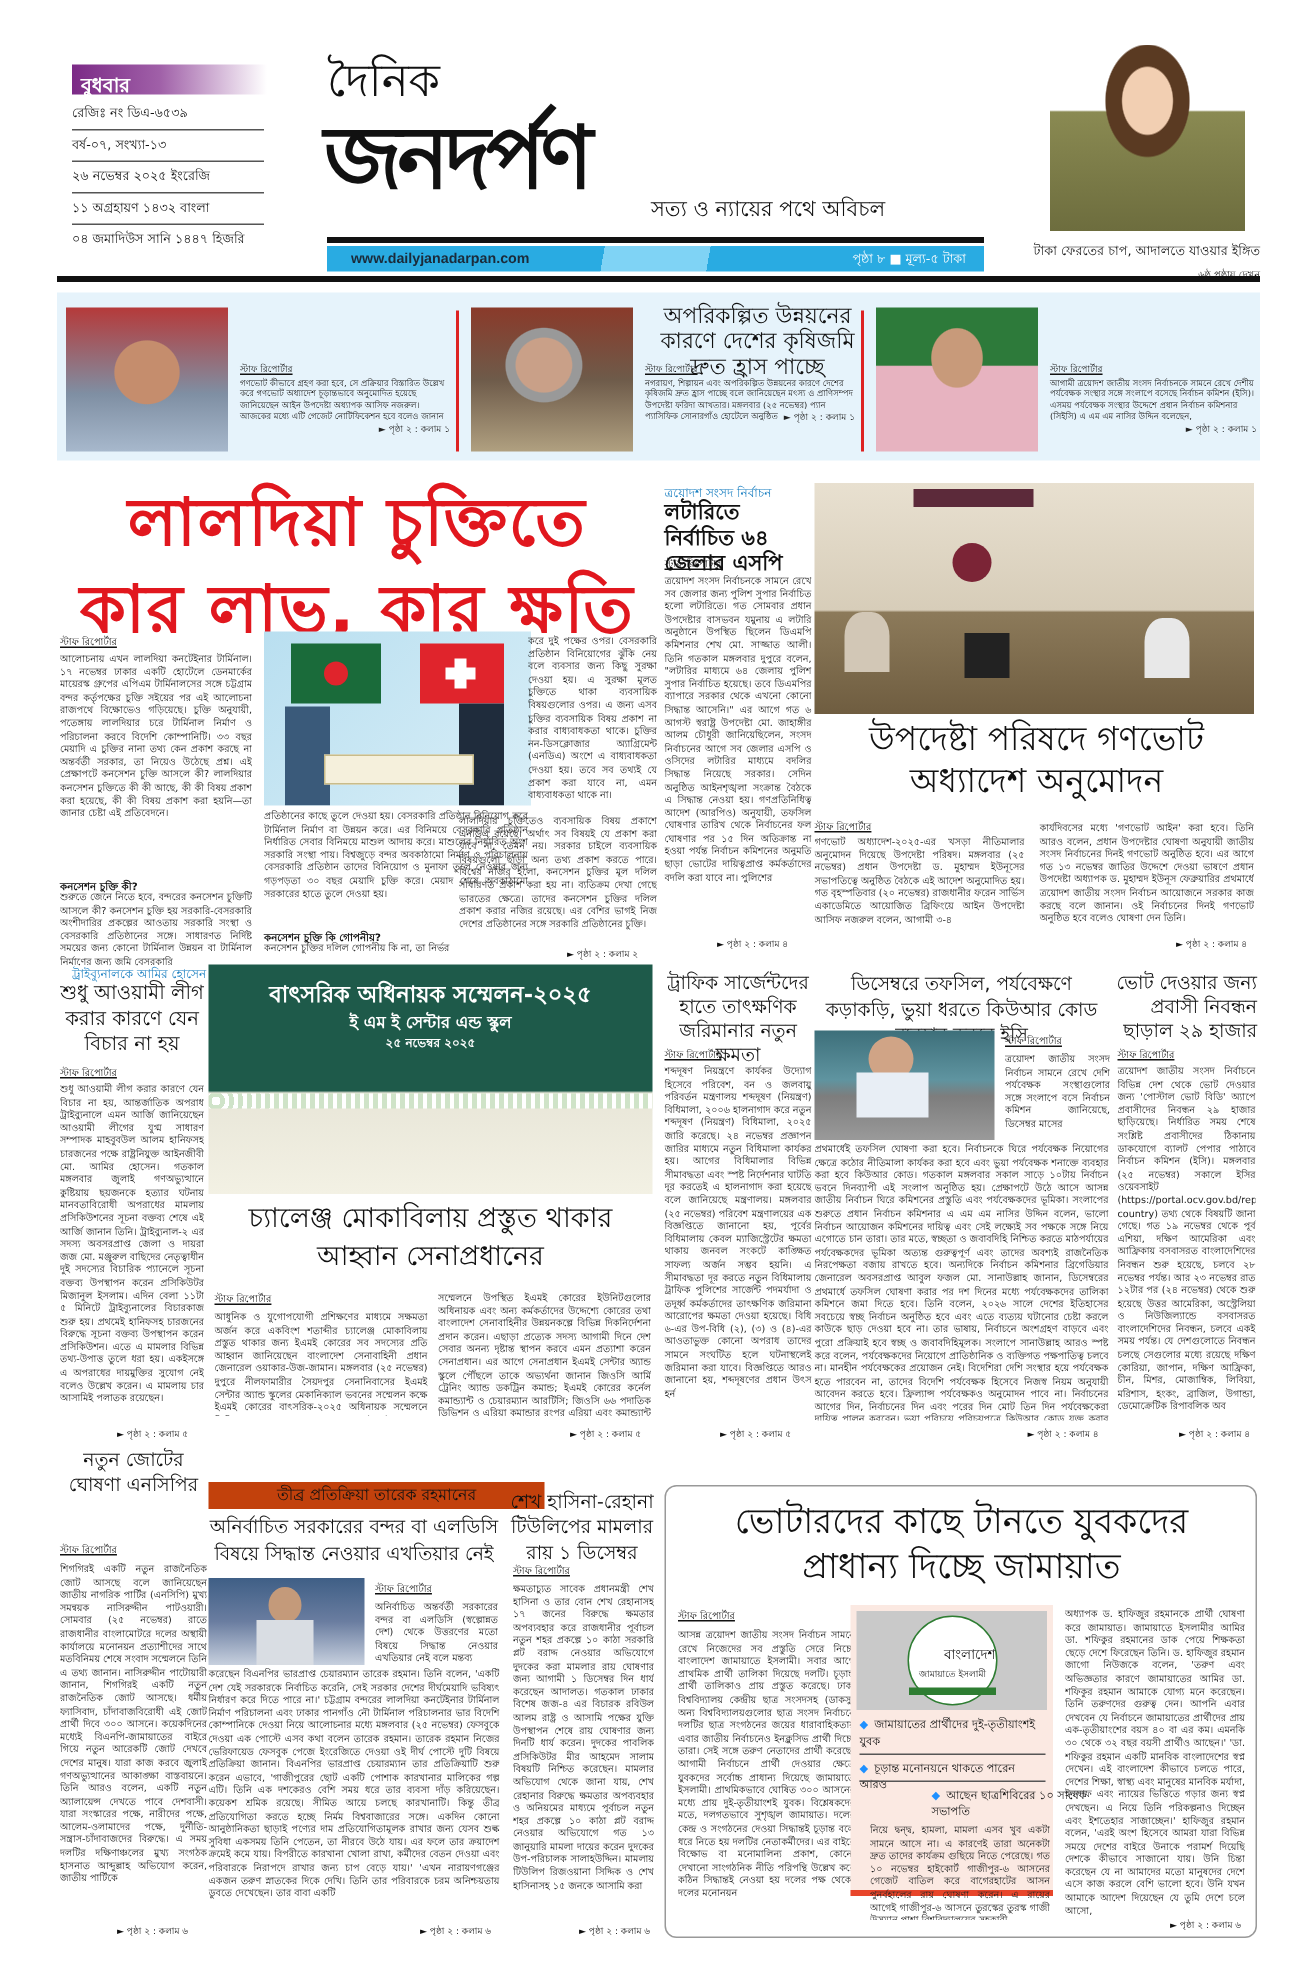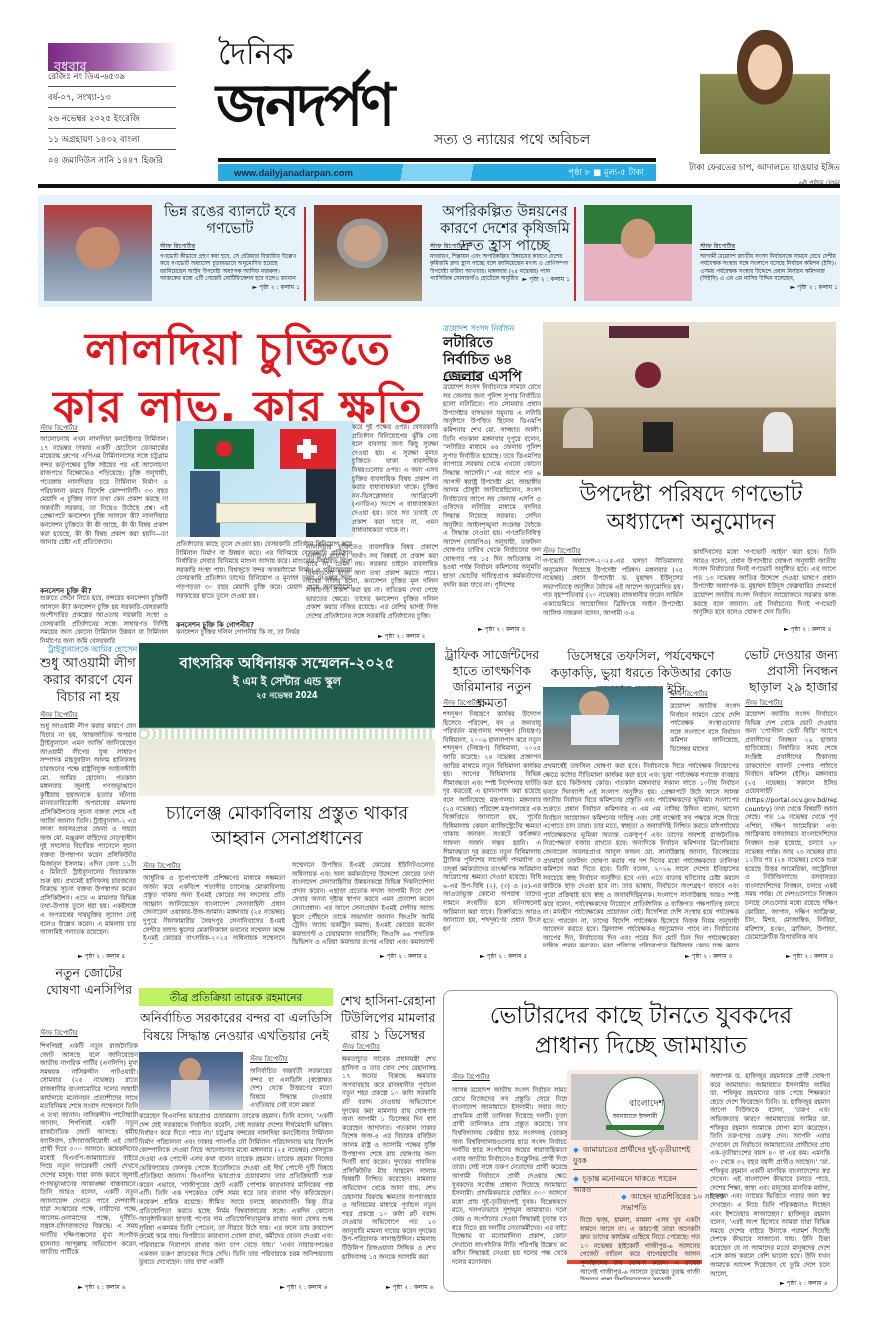--- a/index.html
+++ b/index.html
@@ -1,19 +1,19 @@
 <!DOCTYPE html>
 <html><head>
 <meta charset="utf-8">
 <style>
   * { box-sizing: border-box; margin: 0; padding: 0; }
   body { width: 870px; height: 1320px; background: #fff; font-family: "DejaVu Sans", sans-serif; color: #111; position: relative; overflow: hidden; }
   .abs { position: absolute; }
   
-  .day-box { left: 48px; top: 43px; width: 130px; height: 20px; background: linear-gradient(90deg, #7b2a86 0%, #a060a8 45%, #fff 100%); color: #fff; font-size: 13px; font-weight: normal; padding: 14px 6px; }
+  .day-box { left: 48px; top: 43px; width: 130px; height: 20px; background: linear-gradient(90deg, #7b2a86 0%, #a060a8 45%, #fff 100%); color: #fff; font-size: 13px; font-weight: bold; padding: 4px 6px; }
   .meta-list { left: 48px; top: 66px; width: 128px; }
   .meta-row { font-size: 8.5px; height: 21px; line-height: 20px; border-bottom: 1px solid #555; white-space: nowrap; }
   .meta-row:last-child { border-bottom: none; }
   .brand-small { left: 218px; top: 30px; font-family: "DejaVu Serif", serif; font-size: 30px; }
   .brand-big { left: 216px; top: 62px; font-family: "DejaVu Sans", sans-serif; font-weight: bold; font-size: 58px; letter-spacing: -3px; line-height: 86px; }
   .tagline { left: 434px; top: 128px; font-size: 14px; color: #111; }
   .rule1 { left: 218px; top: 158px; width: 438px; height: 4px; background: #111; }
   .url-strip { left: 218px; top: 164px; width: 438px; height: 17px; background: linear-gradient(100deg, #29abe2 0%, #29abe2 42%, #7fd3f5 42%, #7fd3f5 58%, #29abe2 58%); display: flex; justify-content: space-between; align-items: center; padding: 0 12px 0 16px; }
   .url-strip .url { font-family: Liberation Sans, sans-serif; font-size: 9.5px; color: #1b2b3a; font-weight: bold; }
   .url-strip .price { font-size: 8.5px; color: #fff; }
@@ -64,21 +64,20 @@
 <div class="abs model-cap">
   <span>টাকা ফেরতের চাপ, আদালতে যাওয়ার ইঙ্গিত</span>
   <span class="sub">৬ষ্ঠ পৃষ্ঠায় দেখুন</span>
 </div>
 <div class="abs thick-rule"></div>
 
 <div class="abs top-strip">
 
   <div class="tstory" style="left:0; width:266px;">
     <div class="photo" style="background: radial-gradient(ellipse at 50% 45%, #c58d6d 0 28%, transparent 29%), linear-gradient(180deg,#b53a3a 0%, #7f8fa3 60%, #a7b8cc 100%);"></div>
-    <div class="hl">ভিন্ন রঙের ব্যালটে হবে গণভোট</div>
     <div class="by" style="top:46px;">স্টাফ রিপোর্টার</div>
     <div class="body" style="top:58px;">
       <span>গণভোট কীভাবে গ্রহণ করা হবে, সে প্রক্রিয়ার বিস্তারিত উল্লেখ করে গণভোট অধ্যাদেশ চূড়ান্তভাবে অনুমোদিত হয়েছে জানিয়েছেন আইন উপদেষ্টা অধ্যাপক আসিফ নজরুল। আজকের মধ্যে এটি গেজেট নোটিফিকেশন হবে বলেও জানান</span>
       <span class="jump">► পৃষ্ঠা ২ : কলাম ১</span>
     </div>
   </div>
   <div class="vsep" style="left:266px;"></div>
 
   <div class="tstory" style="left:270px; width:266px;">
     <div class="photo" style="background: radial-gradient(ellipse at 45% 40%, #c9a088 0 22%, #999 23% 30%, transparent 31%), linear-gradient(180deg,#8a3a2a 0%, #6e5b4a 50%, #b0a080 100%);"></div>
@@ -149,21 +148,21 @@
 
 <div class="abs kicker" style="left:48px; top:643px;">ট্রাইব্যুনালকে আমির হোসেন</div>
 <div class="abs hl-black" style="left:40px; top:654px; width:96px; font-size:13px; line-height:17px; font-weight:normal;">শুধু আওয়ামী লীগ করার কারণে যেন বিচার না হয়</div>
 <div class="abs byline" style="left:40px; top:710px;">স্টাফ রিপোর্টার</div>
 <div class="abs col-text" style="left:40px; top:722px; width:96px; height:225px; overflow:hidden;">শুধু আওয়ামী লীগ করার কারণে যেন বিচার না হয়, আন্তর্জাতিক অপরাধ ট্রাইব্যুনালে এমন আর্জি জানিয়েছেন আওয়ামী লীগের যুগ্ম সাধারণ সম্পাদক মাহবুবউল আলম হানিফসহ চারজনের পক্ষে রাষ্ট্রনিযুক্ত আইনজীবী মো. আমির হোসেন। গতকাল মঙ্গলবার জুলাই গণঅভ্যুত্থানে কুষ্টিয়ায় ছয়জনকে হত্যার ঘটনায় মানবতাবিরোধী অপরাধের মামলায় প্রসিকিউশনের সূচনা বক্তব্য শেষে এই আর্জি জানান তিনি। ট্রাইব্যুনাল-২ এর সদস্য অবসরপ্রাপ্ত জেলা ও দায়রা জজ মো. মঞ্জুরুল বাছিদের নেতৃত্বাধীন দুই সদস্যের বিচারিক প্যানেলে সূচনা বক্তব্য উপস্থাপন করেন প্রসিকিউটর মিজানুল ইসলাম। এদিন বেলা ১১টা ৫ মিনিটে ট্রাইব্যুনালের বিচারকাজ শুরু হয়। প্রথমেই হানিফসহ চারজনের বিরুদ্ধে সূচনা বক্তব্য উপস্থাপন করেন প্রসিকিউশন। এতে এ মামলার বিভিন্ন তথ্য-উপাত্ত তুলে ধরা হয়। একইসঙ্গে এ অপরাধের দায়মুক্তির সুযোগ নেই বলেও উল্লেখ করেন। এ মামলায় চার আসামিই পলাতক রয়েছেন।</div>
 <div class="abs" style="left:78px; top:951px; font-size:6px;">► পৃষ্ঠা ২ : কলাম ৫</div>
 
 <div class="abs" style="left:139px; top:643px; width:296px; height:153px; background: linear-gradient(180deg,#1e5a4a 0%, #1e5a4a 55%, #e8e6d8 56%, #f3f1e4 100%); overflow:hidden;">
   <div style="position:absolute; left:0; top:8px; width:100%; text-align:center; color:#fff; font-size:15px; font-weight:bold;">বাৎসরিক অধিনায়ক সম্মেলন-২০২৫</div>
   <div style="position:absolute; left:0; top:30px; width:100%; text-align:center; color:#fff; font-size:11px; font-weight:bold;">ই এম ই সেন্টার এন্ড স্কুল</div>
-  <div style="position:absolute; left:0; top:46px; width:100%; text-align:center; color:#fff; font-size:8px; font-weight:bold;">২৫ নভেম্বর 2024</div>
+  <div style="position:absolute; left:0; top:46px; width:100%; text-align:center; color:#fff; font-size:8px; font-weight:bold;">২৫ নভেম্বর ২০২৫</div>
   <div style="position:absolute; left:0; top:86px; width:100%; height:10px; background: repeating-radial-gradient(circle at 5px 5px,#fff 0 3px,#cfe3c8 3px 6px);"></div>
 </div>
 <div class="abs hl-black" style="left:142px; top:800px; width:290px; font-size:18px; line-height:25px; font-weight:normal;">চ্যালেঞ্জ মোকাবিলায় প্রস্তুত থাকার আহ্বান সেনাপ্রধানের</div>
 <div class="abs byline" style="left:143px; top:861px;">স্টাফ রিপোর্টার</div>
 <div class="abs col-text" style="left:143px; top:874px; width:142px; height:70px; overflow:hidden;">আধুনিক ও যুগোপযোগী প্রশিক্ষণের মাধ্যমে সক্ষমতা অর্জন করে একবিংশ শতাব্দীর চ্যালেঞ্জ মোকাবিলায় প্রস্তুত থাকার জন্য ইএমই কোরের সব সদস্যের প্রতি আহ্বান জানিয়েছেন বাংলাদেশ সেনাবাহিনী প্রধান জেনারেল ওয়াকার-উজ-জামান। মঙ্গলবার (২৫ নভেম্বর) দুপুরে নীলফামারীর সৈয়দপুর সেনানিবাসের ইএমই সেন্টার অ্যান্ড স্কুলের মেকানিক্যাল ভবনের সম্মেলন কক্ষে ইএমই কোরের বাৎসরিক-২০২৫ অধিনায়ক সম্মেলনে তিনি এ আহ্বান জানান। এসময় ইএমই কোরের গৌরবোজ্জ্বল ঐতিহ্য এবং দেশমাতৃকার সেবায় ইএমই কোরের অবদানের কথা উল্লেখ করে</div>
 <div class="abs col-text" style="left:292px; top:861px; width:142px; height:83px; overflow:hidden;">সম্মেলনে উপস্থিত ইএমই কোরের ইউনিটগুলোর অধিনায়ক এবং অন্য কর্মকর্তাদের উদ্দেশ্যে কোরের তথা বাংলাদেশ সেনাবাহিনীর উন্নয়নকল্পে বিভিন্ন দিকনির্দেশনা প্রদান করেন। এছাড়া প্রত্যেক সদস্য আগামী দিনে দেশ সেবার অনন্য দৃষ্টান্ত স্থাপন করবে এমন প্রত্যাশা করেন সেনাপ্রধান। এর আগে সেনাপ্রধান ইএমই সেন্টার অ্যান্ড স্কুলে পৌঁছলে তাকে অভ্যর্থনা জানান জিওসি আর্মি ট্রেনিং অ্যান্ড ডকট্রিন কমান্ড; ইএমই কোরের কর্নেল কমান্ড্যান্ট ও চেয়ারম্যান আরটিসি; জিওসি ৬৬ পদাতিক ডিভিশন ও এরিয়া কমান্ডার রংপুর এরিয়া এবং কমান্ড্যান্ট ইএমইসিএন্ডএস। সম্মেলনে জিওসি আর্মি ট্রেনিং অ্যান্ড ডকট্রিন কমান্ড, ইএমই কোরের কর্নেল</div>
 <div class="abs" style="left:380px; top:951px; font-size:6px;">► পৃষ্ঠা ২ : কলাম ৫</div>
 
 <div class="abs hl-black" style="left:443px; top:647px; width:98px; font-size:12.5px; line-height:16px; font-weight:normal;">ট্রাফিক সার্জেন্টদের হাতে তাৎক্ষণিক জরিমানার নতুন ক্ষমতা</div>
 <div class="abs byline" style="left:443px; top:698px;">স্টাফ রিপোর্টার</div>
@@ -183,21 +182,21 @@
 <div class="abs hl-black" style="left:742px; top:647px; width:96px; font-size:12.5px; line-height:16px; font-weight:normal;text-align:right;">ভোট দেওয়ার জন্য প্রবাসী নিবন্ধন ছাড়াল ২৯ হাজার</div>
 <div class="abs byline" style="left:745px; top:698px;">স্টাফ রিপোর্টার</div>
 <div class="abs col-text" style="left:745px; top:710px; width:92px; height:237px; overflow:hidden;">ত্রয়োদশ জাতীয় সংসদ নির্বাচনে বিভিন্ন দেশ থেকে ভোট দেওয়ার জন্য 'পোস্টাল ভোট বিডি' অ্যাপে প্রবাসীদের নিবন্ধন ২৯ হাজার ছাড়িয়েছে। নির্ধারিত সময় শেষে সংশ্লিষ্ট প্রবাসীদের ঠিকানায় ডাকযোগে ব্যালট পেপার পাঠাবে নির্বাচন কমিশন (ইসি)। মঙ্গলবার (২৫ নভেম্বর) সকালে ইসির ওয়েবসাইট (https://portal.ocv.gov.bd/report/by-country) তথ্য থেকে বিষয়টি জানা গেছে। গত ১৯ নভেম্বর থেকে পূর্ব এশিয়া, দক্ষিণ আমেরিকা এবং আফ্রিকায় বসবাসরত বাংলাদেশিদের নিবন্ধন শুরু হয়েছে, চলবে ২৮ নভেম্বর পর্যন্ত। আর ২৩ নভেম্বর রাত ১২টার পর (২৪ নভেম্বর) থেকে শুরু হয়েছে উত্তর আমেরিকা, অস্ট্রেলিয়া ও নিউজিল্যান্ডে বসবাসরত বাংলাদেশিদের নিবন্ধন, চলবে একই সময় পর্যন্ত। যে দেশগুলোতে নিবন্ধন চলছে সেগুলোর মধ্যে রয়েছে দক্ষিণ কোরিয়া, জাপান, দক্ষিণ আফ্রিকা, চীন, মিশর, মোজাম্বিক, লিবিয়া, মরিশাস, হংকং, ব্রাজিল, উগান্ডা, ডেমোক্রেটিক রিপাবলিক অব</div>
 <div class="abs" style="left:786px; top:951px; font-size:6px;">► পৃষ্ঠা ২ : কলাম ৪</div>
 
 <div class="abs hl-black" style="left:40px; top:964px; width:98px; font-size:12.5px; line-height:17px; font-weight:normal;">নতুন জোটের ঘোষণা এনসিপির</div>
 <div class="abs byline" style="left:40px; top:1028px;">স্টাফ রিপোর্টার</div>
 <div class="abs col-text" style="left:40px; top:1042px; width:98px; height:237px; overflow:hidden;">শিগগিরই একটি নতুন রাজনৈতিক জোট আসছে বলে জানিয়েছেন জাতীয় নাগরিক পার্টির (এনসিপি) মুখ্য সমন্বয়ক নাসিরুদ্দীন পাটওয়ারী। সোমবার (২৫ নভেম্বর) রাতে রাজধানীর বাংলামোটরে দলের অস্থায়ী কার্যালয়ে মনোনয়ন প্রত্যাশীদের সাথে মতবিনিময় শেষে সংবাদ সম্মেলনে তিনি এ তথ্য জানান। নাসিরুদ্দীন পাটোয়ারী জানান, শিগগিরই একটি নতুন রাজনৈতিক জোট আসছে। ধর্মীয় ফ্যাসিবাদ, চাঁদাবাজবিরোধী এই জোট প্রার্থী দিবে ৩০০ আসনে। কয়েকদিনের মধ্যেই বিএনপি-জামায়াতের বাইরে গিয়ে নতুন আরেকটি জোট দেখবে দেশের মানুষ। যারা কাজ করবে জুলাই গণঅভ্যুত্থানের আকাঙ্ক্ষা বাস্তবায়নে। তিনি আরও বলেন, একটি নতুন অ্যালায়েন্স দেখতে পাবে দেশবাসী। যারা সংস্কারের পক্ষে, নারীদের পক্ষে, আলেম-ওলামাদের পক্ষে, দুর্নীতি-সন্ত্রাস-চাঁদাবাজদের বিরুদ্ধে। এ সময় দলটির দক্ষিণাঞ্চলের মুখ্য সংগঠক হাসনাত আব্দুল্লাহ অভিযোগ করেন, জাতীয় পার্টিকে</div>
 <div class="abs" style="left:78px; top:1282px; font-size:6px;">► পৃষ্ঠা ২ : কলাম ৬</div>
 
-<div class="abs" style="left:139px; top:988px; width:194px; height:18px; background:#bef264; text-align:center; font-size:10.5px; line-height:18px;">তীব্র প্রতিক্রিয়া তারেক রহমানের</div>
+<div class="abs" style="left:139px; top:988px; width:224px; height:18px; background:#c2410c; text-align:center; font-size:10.5px; line-height:18px;">তীব্র প্রতিক্রিয়া তারেক রহমানের</div>
 <div class="abs hl-black" style="left:139px; top:1009px; width:194px; font-size:12.5px; line-height:18px; font-weight:normal;">অনির্বাচিত সরকারের বন্দর বা এলডিসি বিষয়ে সিদ্ধান্ত নেওয়ার এখতিয়ার নেই</div>
 <div class="abs" style="left:139px; top:1052px; width:104px; height:58px; background: linear-gradient(180deg,#3f5f86 0%, #6a7da0 50%, #c7d0de 100%);">
   <div style="position:absolute; left:40px; top:6px; width:22px; height:24px; border-radius:50%; background:#c49a7a;"></div>
   <div style="position:absolute; left:32px; top:28px; width:38px; height:30px; background:#d9dde3;"></div>
 </div>
 <div class="abs byline" style="left:250px; top:1054px;">স্টাফ রিপোর্টার</div>
 <div class="abs col-text" style="left:250px; top:1067px; width:82px; height:44px; overflow:hidden;">অনির্বাচিত অন্তর্বর্তী সরকারের বন্দর বা এলডিসি (স্বল্পোন্নত দেশ) থেকে উত্তরণের মতো বিষয়ে সিদ্ধান্ত নেওয়ার এখতিয়ার নেই বলে মন্তব্য</div>
 <div class="abs col-text" style="left:139px; top:1112px; width:194px; height:168px; overflow:hidden;">করেছেন বিএনপির ভারপ্রাপ্ত চেয়ারম্যান তারেক রহমান। তিনি বলেন, 'একটি দেশ যেই সরকারকে নির্বাচিত করেনি, সেই সরকার দেশের দীর্ঘমেয়াদি ভবিষ্যৎ নির্ধারণ করে দিতে পারে না।' চট্টগ্রাম বন্দরের লালদিয়া কনটেইনার টার্মিনাল নির্মাণ পরিচালনা এবং ঢাকার পানগাঁও নৌ টার্মিনাল পরিচালনার ভার বিদেশি কোম্পানিকে দেওয়া নিয়ে আলোচনার মধ্যে মঙ্গলবার (২৫ নভেম্বর) ফেসবুকে দেওয়া এক পোস্টে এসব কথা বলেন তারেক রহমান। তারেক রহমান নিজের ভেরিফায়েড ফেসবুক পেজে ইংরেজিতে দেওয়া ওই দীর্ঘ পোস্টে দুটি বিষয়ে প্রতিক্রিয়া জানান। বিএনপির ভারপ্রাপ্ত চেয়ারম্যান তার প্রতিক্রিয়াটি শুরু করেন এভাবে, 'গাজীপুরের ছোট একটি পোশাক কারখানার মালিকের গল্প এটি। তিনি এক দশকেরও বেশি সময় ধরে তার ব্যবসা দাঁড় করিয়েছেন। কয়েকশ শ্রমিক রয়েছে। সীমিত আয়ে চলছে কারখানাটি। কিন্তু তীব্র প্রতিযোগিতা করতে হচ্ছে নির্মম বিশ্ববাজারের সঙ্গে। একদিন কোনো আনুষ্ঠানিকতা ছাড়াই পণ্যের দাম প্রতিযোগিতামূলক রাখার জন্য যেসব শুল্ক সুবিধা একসময় তিনি পেতেন, তা নীরবে উঠে যায়। এর ফলে তার ক্রয়াদেশ ক্রমেই কমে যায়। বিপরীতে কারখানা খোলা রাখা, কর্মীদের বেতন দেওয়া এবং পরিবারকে নিরাপদে রাখার জন্য চাপ বেড়ে যায়।' 'এখন নারায়ণগঞ্জের একজন তরুণ স্নাতকের দিকে দেখি। তিনি তার পরিবারকে চরম অনিশ্চয়তায় ডুবতে দেখেছেন। তার বাবা একটি</div>
 <div class="abs" style="left:280px; top:1282px; font-size:6px;">► পৃষ্ঠা ২ : কলাম ৬</div>
 

